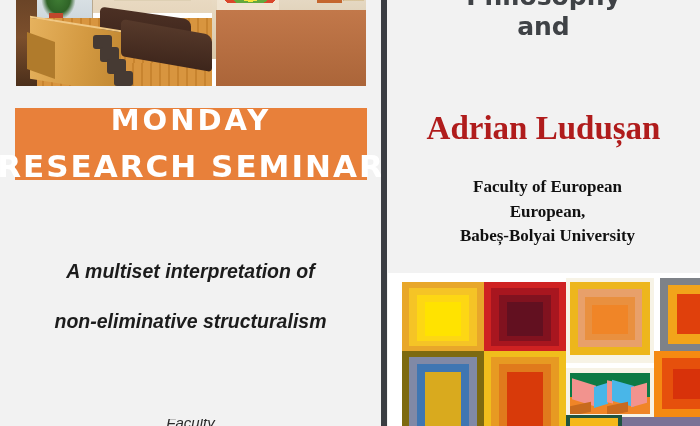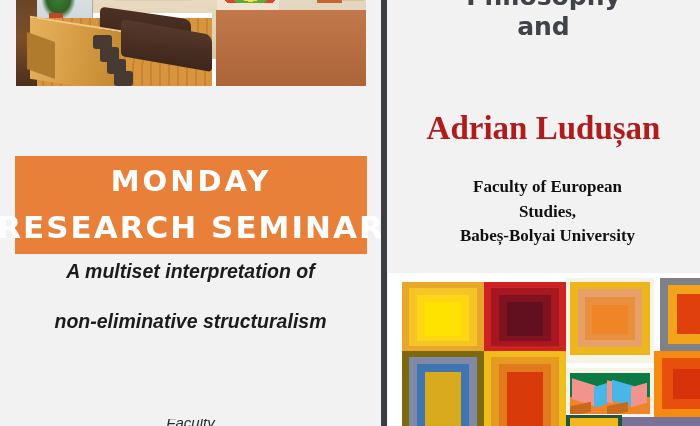--- a/index.html
+++ b/index.html
@@ -93,28 +93,27 @@
   .ph-artR    { position:absolute; left:93.5%; top:0%; width:6%; height:30%;
                 background:linear-gradient(180deg,#ead9b8,#d8c49c);
                 border-left:1px solid #c9b18b; }
 
   
   .banner {
     position: absolute;
     left: 15px;
     top: 108px;
     width: 352px;
-    height: 98px;
+    height: 72px;
     background: #e8803a;
     display: flex;
     flex-direction: column;
     align-items: center;
     justify-content: center;
     gap: 16px;
-    margin-top: 48px;
   }
   .banner-line {
     color: #ffffff;
     font-family: "DejaVu Sans", sans-serif;
     font-weight: 700;
     letter-spacing: 2px;
     line-height: 1;
     white-space: nowrap;
     text-transform: uppercase;
   }
@@ -290,21 +289,21 @@
 
     <div class="org-heading">
       <span>Philosophy</span>
       <span>and</span>
     </div>
 
     <div class="speaker-name">Adrian Ludușan</div>
 
     <div class="affiliation">
       <span>Faculty of European</span>
-      <span>Studies,</span>
+      <span>European,</span>
       <span>Babeș-Bolyai University</span>
     </div>
 
     <div class="artwork">
 
       <div class="blk" style="left:14px; top:9px; width:82px; height:69px; background:#e8a72a;">
         <div class="ring" style="left:7px;  top:6px;  right:7px;  bottom:5px;  background:#f5c426;"></div>
         <div class="ring" style="left:15px; top:13px; right:15px; bottom:10px; background:#fdd714;"></div>
         <div class="ring" style="left:23px; top:20px; right:23px; bottom:15px; background:#ffe300;"></div>
       </div>

